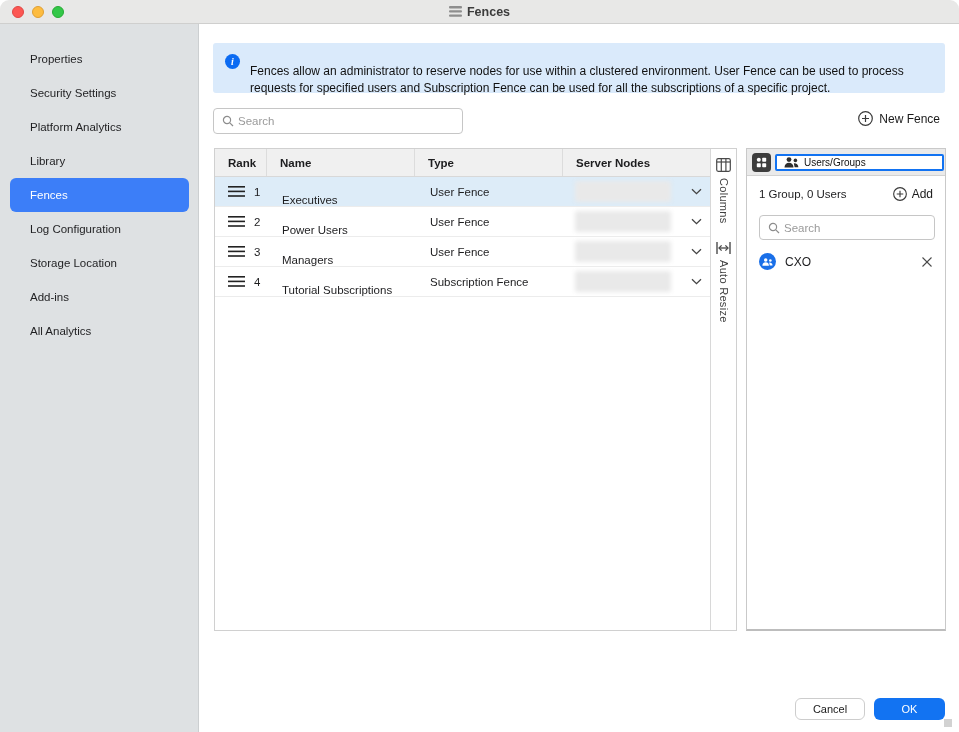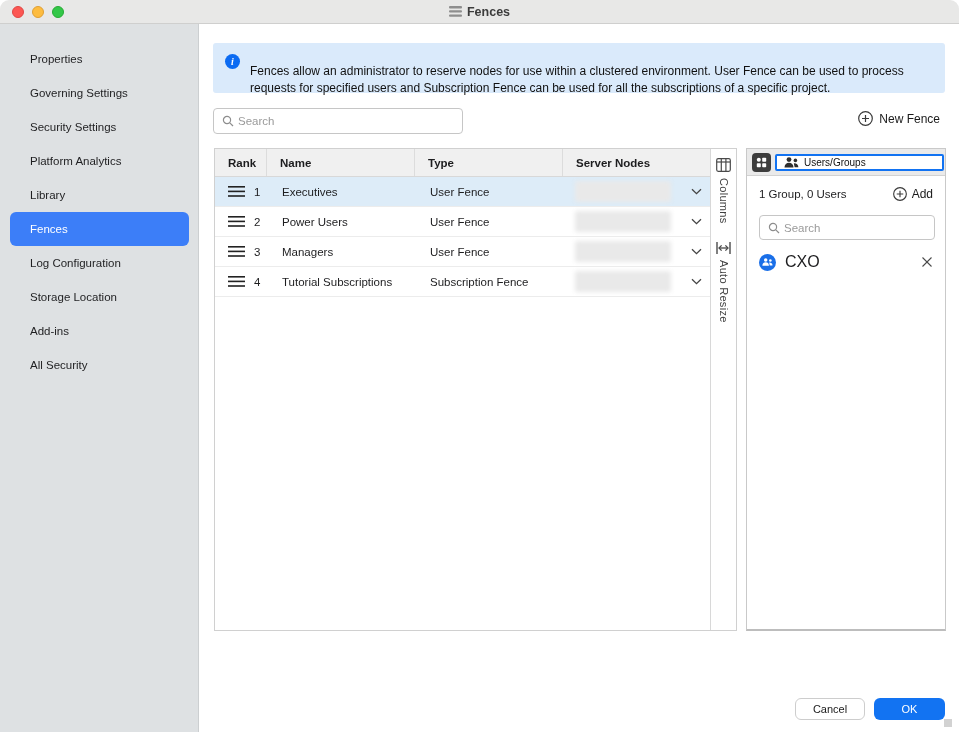--- a/index.html
+++ b/index.html
@@ -53,21 +53,21 @@
   .t-header .hc{padding-left:13px;height:100%;display:flex;align-items:center;border-right:1px solid #dcdcdc;}
   .t-header .hc:last-child{border-right:none;}
   .col-rank{width:52px;flex-shrink:0;}
   .col-name{width:148px;flex-shrink:0;}
   .col-type{width:148px;flex-shrink:0;}
   .col-nodes{flex:1;}
   .t-row{display:flex;height:30px;align-items:center;border-bottom:1px solid #ececec;font-size:11.5px;}
   .t-row.selected{background:var(--row-selected);}
   .cell{display:flex;align-items:center;height:100%;}
   .cell-rank{width:54px;flex-shrink:0;padding-left:13px;gap:9px;}
-  .cell-name{width:148px;flex-shrink:0;padding-left:13px;}
+  .cell-name{width:148px;flex-shrink:0;padding-left:13px;align-items:flex-end;}
   .cell-type{width:148px;flex-shrink:0;padding-left:13px;}
   .cell-nodes{flex:1;padding-left:10px;justify-content:space-between;padding-right:8px;}
   .drag-handle{color:#222;display:inline-flex;cursor:grab;}
   .node-pill{width:96px;height:21px;border-radius:2px;background:#e9e9e9;filter:blur(2px);}
   .chevron{color:#444;display:inline-flex;}
 
   
   .side-strip{width:26px;border-left:1px solid #d8d8d8;display:flex;flex-direction:column;align-items:center;padding-top:9px;flex-shrink:0;background:#fff;}
   .strip-tool{display:flex;flex-direction:column;align-items:center;margin-bottom:18px;cursor:pointer;}
   .strip-tool svg{color:#4a4a4a;margin-bottom:6px;}
@@ -77,21 +77,21 @@
   .detail{position:absolute;left:547px;top:124px;width:200px;height:483px;border:1px solid #c9c9c9;border-bottom:2px solid #bdbdbd;background:#fff;}
   .tabstrip{height:27px;background:#eaeaea;border-bottom:1px solid #d2d2d2;display:flex;align-items:center;}
   .grid-btn{width:19px;height:19px;background:#3d3d3d;border-radius:4px;margin:0 4px 0 5px;display:flex;align-items:center;justify-content:center;flex-shrink:0;cursor:pointer;}
   .tab{flex:1;height:17px;margin:1px 1px 0 0;background:#fff;border:2px solid var(--accent);border-radius:2px;display:flex;align-items:center;gap:5px;padding-left:7px;font-size:10px;color:#111;cursor:pointer;}
   .tab svg{color:#2e2e2e;flex-shrink:0;}
   .summary-row{position:absolute;left:12px;right:12px;top:38px;display:flex;align-items:center;justify-content:space-between;font-size:11.5px;}
   .add-btn{display:flex;align-items:center;gap:5px;font-size:12px;background:none;border:none;font-family:inherit;color:#1a1a1a;cursor:pointer;}
   .search-detail{left:12px;top:66px;width:176px;height:25px;}
   .member-row{position:absolute;left:12px;right:12px;top:104px;display:flex;align-items:center;}
   .avatar{width:17px;height:17px;border-radius:50%;background:#1a6fe8;display:flex;align-items:center;justify-content:center;flex-shrink:0;}
-  .member-name{margin-left:9px;font-size:16px;flex:1;}
+  .member-name{margin-left:9px;font-size:12px;flex:1;}
   .remove-btn{background:none;border:none;color:#4a4a4a;cursor:pointer;display:inline-flex;padding:0;}
 
   
   .btn{position:absolute;top:674px;height:22px;border-radius:6px;font-size:11px;font-family:inherit;display:flex;align-items:center;justify-content:center;cursor:pointer;}
   .btn-cancel{left:596px;width:70px;background:#fff;border:1px solid #cdcdcd;color:#1a1a1a;}
   .btn-ok{left:675px;width:71px;background:var(--accent);border:none;color:#fff;}
   .grip{position:absolute;left:745px;top:695px;width:8px;height:8px;background:#d2d2d2;}
 </style>
 </head>
 <body>
@@ -117,23 +117,20 @@
   </div>
 
   <div class="content">
 
     <nav class="sidebar">
 
         <div class="side-item">
           <span>Properties</span>
         </div>
 
-        <div class="side-item">
-          <span>Governing Settings</span>
-        </div>
 
         <div class="side-item">
           <span>Security Settings</span>
         </div>
 
         <div class="side-item">
           <span>Platform Analytics</span>
         </div>
 
         <div class="side-item">
@@ -151,21 +148,21 @@
 
         <div class="side-item">
           <span>Storage Location</span>
         </div>
 
         <div class="side-item">
           <span>Add-ins</span>
         </div>
 
         <div class="side-item">
-          <span>All Security</span>
+          <span>All Analytics</span>
         </div>
       </nav>
 
     <div class="main">
 
       <div class="banner">
         <span class="info-icon">i</span>
         <p class="banner-text">Fences allow an administrator to reserve nodes for use within a clustered environment. User Fence can be used to process requests for specified users and Subscription Fence can be used for all the subscriptions of a specific project.</p>
       </div>
 

